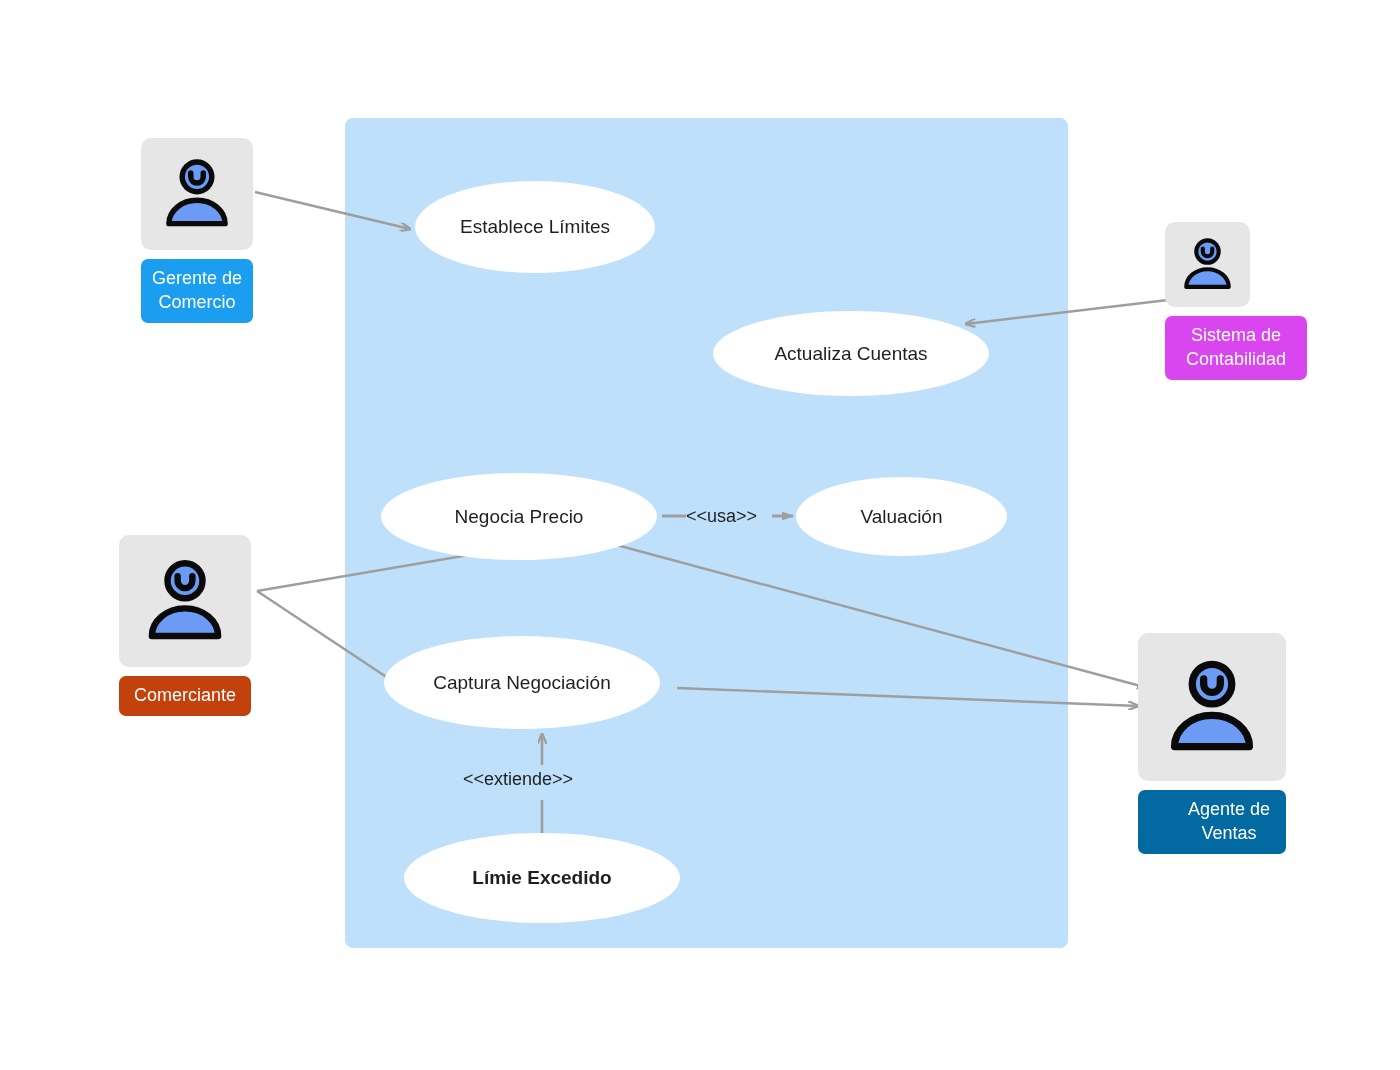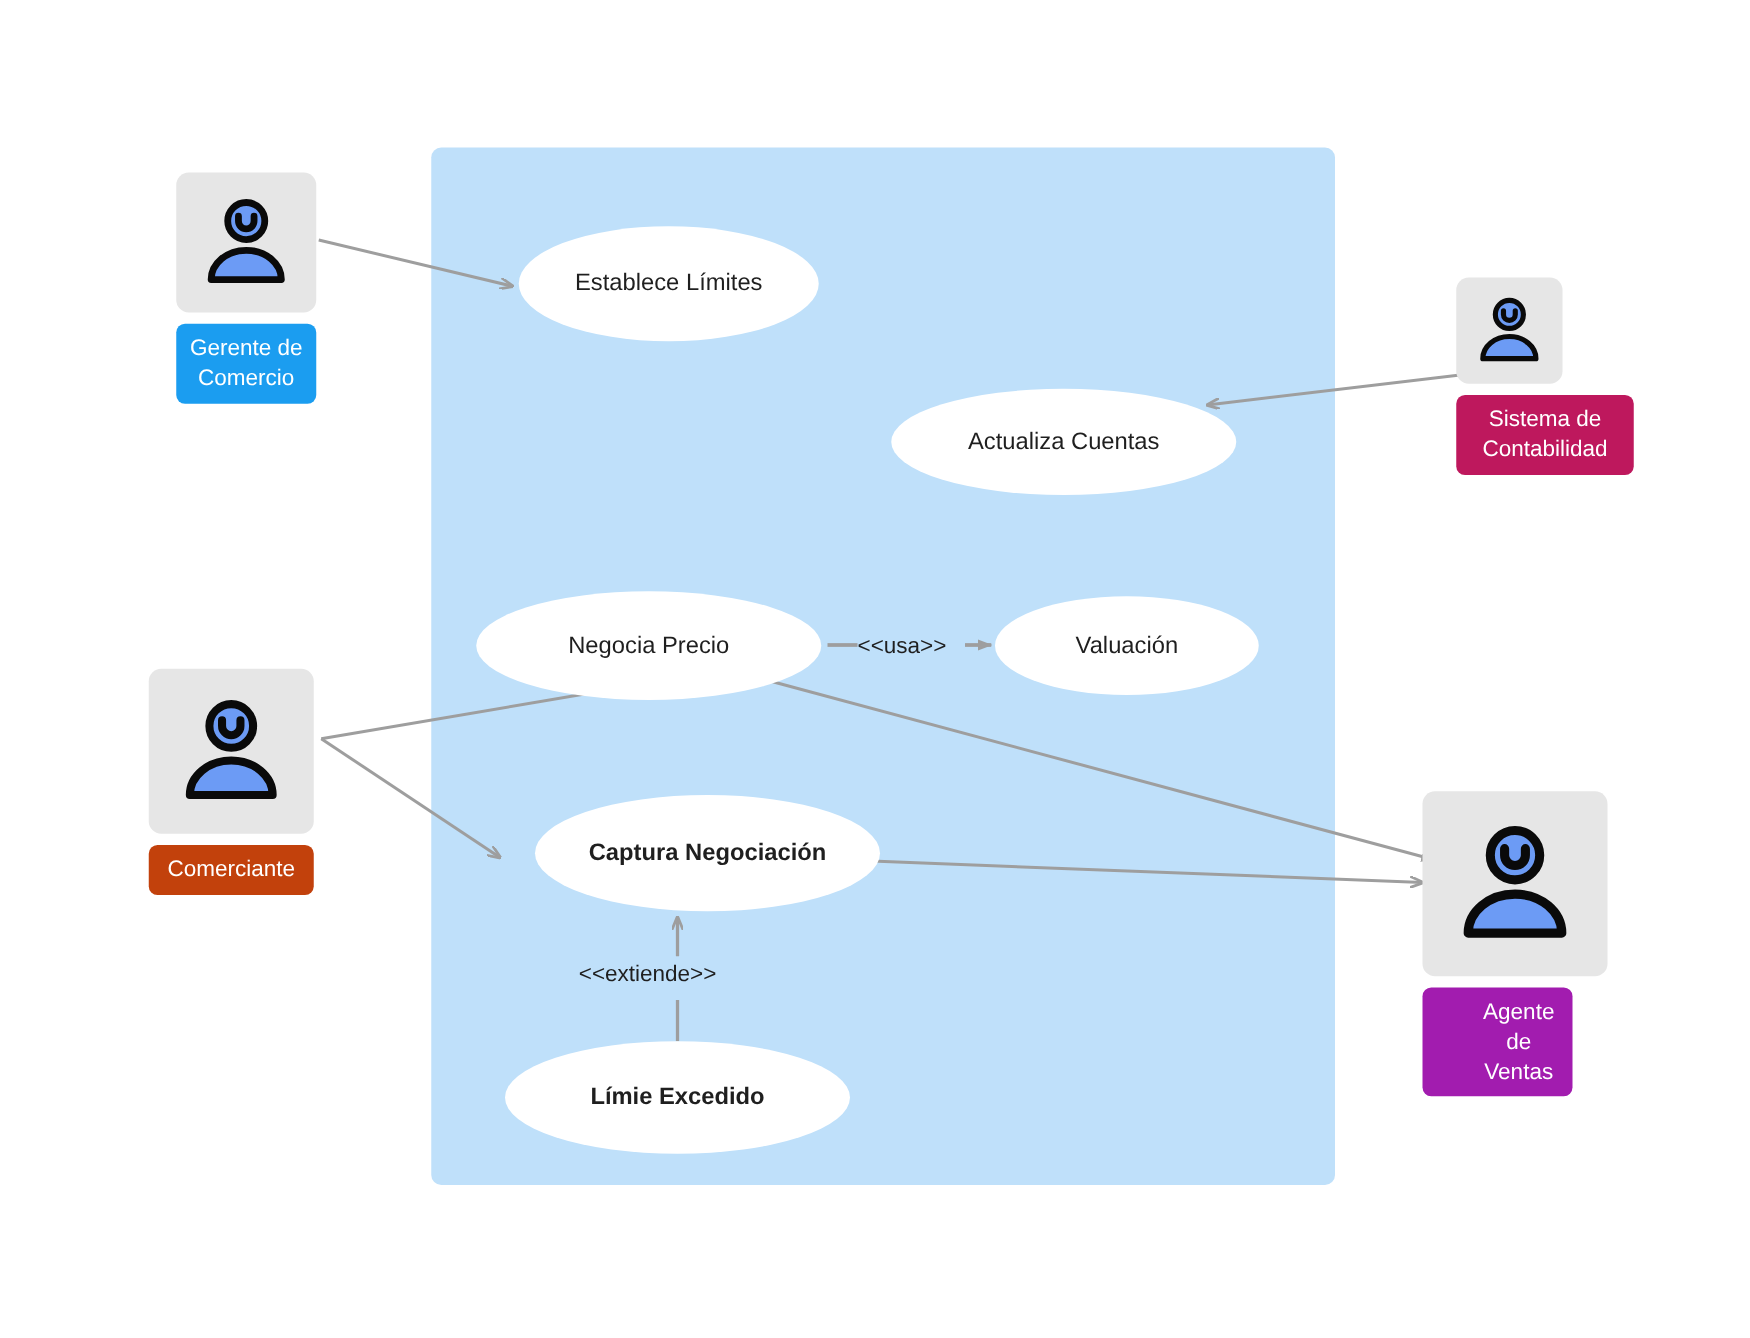--- a/index.html
+++ b/index.html
@@ -128,21 +128,21 @@
       </div>
       <div class="use-case" style="left: 713px; top: 311px; width: 276px; height: 85px;">
         <span>Actualiza Cuentas</span>
       </div>
       <div class="use-case" style="left: 381px; top: 473px; width: 276px; height: 87px;">
         <span>Negocia Precio</span>
       </div>
       <div class="use-case" style="left: 796px; top: 477px; width: 211px; height: 79px;">
         <span>Valuación</span>
       </div>
-      <div class="use-case" style="left: 428px; top: 636px; width: 276px; height: 93px; font-weight: bold;">
+      <div class="use-case" style="left: 384px; top: 636px; width: 276px; height: 93px;">
         <span>Captura Negociación</span>
       </div>
       <div class="use-case" style="left: 404px; top: 833px; width: 276px; height: 90px; font-weight: bold;">
         <span>Límie Excedido</span>
       </div>
     </div>
 
   <div id="actors-layer">
       <div class="actor" style="left: 141px; top: 138px;">
         <div class="actor-icon" style="width: 112px; height: 112px; background: rgb(230, 230, 230);">
@@ -155,37 +155,37 @@
         <div class="actor-label" style="background: rgb(27, 157, 240); width: 112px; min-height: 34px;">Gerente de Comercio</div>
       </div>
       <div class="actor" style="left: 1165px; top: 222px;">
         <div class="actor-icon" style="width: 85px; height: 85px; background: rgb(230, 230, 230);">
           <svg width="59" height="59" viewBox="0 0 100 100">
             <circle cx="50" cy="28" r="19" fill="#6c9bf5" stroke="#0a0a0a" stroke-width="7"></circle>
             <path d="M42 23 v5 a8 8 0 0 0 16 0 v-5" fill="none" stroke="#0a0a0a" stroke-width="7" stroke-linecap="round"></path>
             <path d="M14 88 a36 30 0 0 1 72 0 z" fill="#6c9bf5" stroke="#0a0a0a" stroke-width="7" stroke-linejoin="round"></path>
           </svg>
         </div>
-        <div class="actor-label" style="background: #be185d; width: 142px; min-height: 34px;">Sistema de Contabilidad</div>
+        <div class="actor-label" style="background: #d946ef; width: 142px; min-height: 34px;">Sistema de Contabilidad</div>
       </div>
       <div class="actor" style="left: 119px; top: 535px;">
         <div class="actor-icon" style="width: 132px; height: 132px; background: rgb(230, 230, 230);">
           <svg width="92" height="92" viewBox="0 0 100 100">
             <circle cx="50" cy="28" r="19" fill="#6c9bf5" stroke="#0a0a0a" stroke-width="7"></circle>
             <path d="M42 23 v5 a8 8 0 0 0 16 0 v-5" fill="none" stroke="#0a0a0a" stroke-width="7" stroke-linecap="round"></path>
             <path d="M14 88 a36 30 0 0 1 72 0 z" fill="#6c9bf5" stroke="#0a0a0a" stroke-width="7" stroke-linejoin="round"></path>
           </svg>
         </div>
         <div class="actor-label" style="background: #c2410c; width: 132px; min-height: 34px;">Comerciante</div>
       </div>
       <div class="actor" style="left: 1138px; top: 633px;">
         <div class="actor-icon" style="width: 148px; height: 148px; background: rgb(230, 230, 230);">
           <svg width="104" height="104" viewBox="0 0 100 100">
             <circle cx="50" cy="28" r="19" fill="#6c9bf5" stroke="#0a0a0a" stroke-width="7"></circle>
             <path d="M42 23 v5 a8 8 0 0 0 16 0 v-5" fill="none" stroke="#0a0a0a" stroke-width="7" stroke-linecap="round"></path>
             <path d="M14 88 a36 30 0 0 1 72 0 z" fill="#6c9bf5" stroke="#0a0a0a" stroke-width="7" stroke-linejoin="round"></path>
           </svg>
         </div>
-        <div class="actor-label" style="background: #a21caf; width: 120px; min-height: 34px; padding-left: 44px;">Agente de Ventas</div>
+        <div class="actor-label" style="background: #0369a1; width: 148px; min-height: 34px; padding-left: 44px;">Agente de Ventas</div>
       </div>
     </div>
 
 </div>
 
 </body></html>

